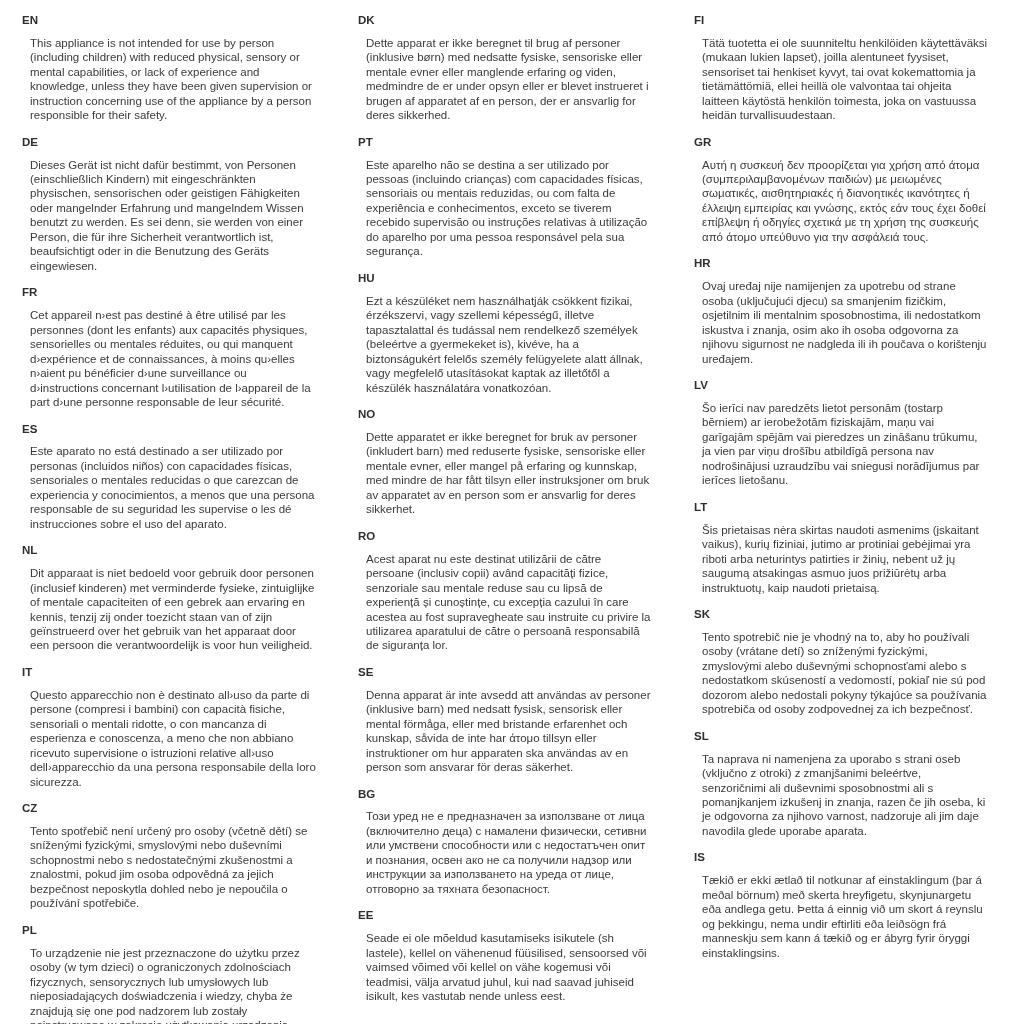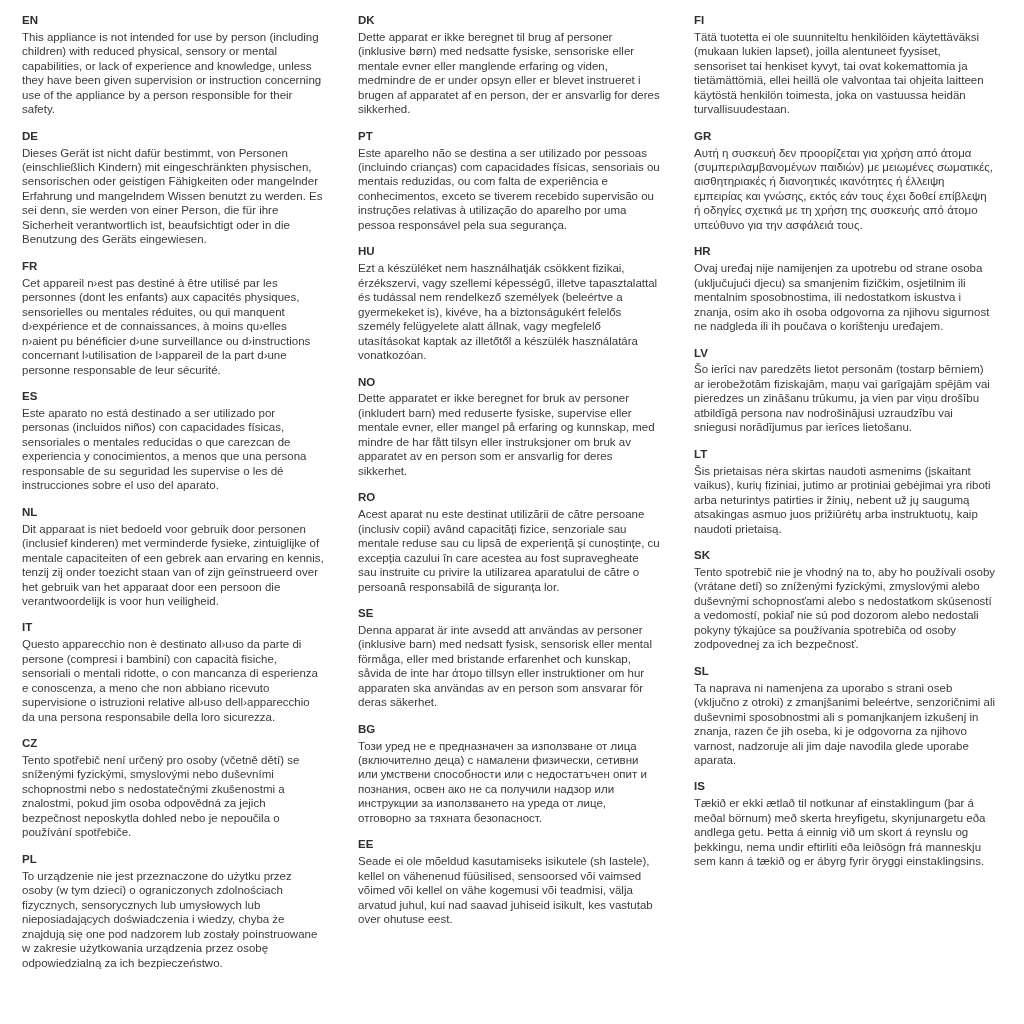--- a/index.html
+++ b/index.html
@@ -29,21 +29,21 @@
   .lang-code {
     font-size: 11.5px;
     font-weight: bold;
     color: #2e2e2e;
     margin: 0 0 2px 0;
     line-height: 1.2;
   }
   .lang-text {
     font-size: 11.5px;
     line-height: 1.26;
-    margin: 0;
+    margin: 8px;
     color: #3a3a3a;
   }
 </style>
 </head>
 <body>
 
 <div class="page">
   <div class="text-column">
       <section class="lang-section">
         <h2 class="lang-code">EN</h2>
@@ -86,37 +86,37 @@
       <section class="lang-section">
         <h2 class="lang-code">PT</h2>
         <p class="lang-text">Este aparelho não se destina a ser utilizado por pessoas (incluindo crianças) com capacidades físicas, sensoriais ou mentais reduzidas, ou com falta de experiência e conhecimentos, exceto se tiverem recebido supervisão ou instruções relativas à utilização do aparelho por uma pessoa responsável pela sua segurança.</p>
       </section>
       <section class="lang-section">
         <h2 class="lang-code">HU</h2>
         <p class="lang-text">Ezt a készüléket nem használhatják csökkent fizikai, érzékszervi, vagy szellemi képességű, illetve tapasztalattal és tudással nem rendelkező személyek (beleértve a gyermekeket is), kivéve, ha a biztonságukért felelős személy felügyelete alatt állnak, vagy megfelelő utasításokat kaptak az illetőtől a készülék használatára vonatkozóan.</p>
       </section>
       <section class="lang-section">
         <h2 class="lang-code">NO</h2>
-        <p class="lang-text">Dette apparatet er ikke beregnet for bruk av personer (inkludert barn) med reduserte fysiske, supervise eller mentale evner, eller mangel på erfaring og kunnskap, med mindre de har fått tilsyn eller instruksjoner om bruk av apparatet av en person som er ansvarlig for deres sikkerhet.</p>
+        <p class="lang-text">Dette apparatet er ikke beregnet for bruk av personer (inkludert barn) med reduserte fysiske, sensoriske eller mentale evner, eller mangel på erfaring og kunnskap, med mindre de har fått tilsyn eller instruksjoner om bruk av apparatet av en person som er ansvarlig for deres sikkerhet.</p>
       </section>
       <section class="lang-section">
         <h2 class="lang-code">RO</h2>
         <p class="lang-text">Acest aparat nu este destinat utilizării de către persoane (inclusiv copii) având capacități fizice, senzoriale sau mentale reduse sau cu lipsă de experiență și cunoștințe, cu excepția cazului în care acestea au fost supravegheate sau instruite cu privire la utilizarea aparatului de către o persoană responsabilă de siguranța lor.</p>
       </section>
       <section class="lang-section">
         <h2 class="lang-code">SE</h2>
         <p class="lang-text">Denna apparat är inte avsedd att användas av personer (inklusive barn) med nedsatt fysisk, sensorisk eller mental förmåga, eller med bristande erfarenhet och kunskap, såvida de inte har άτομο tillsyn eller instruktioner om hur apparaten ska användas av en person som ansvarar för deras säkerhet.</p>
       </section>
       <section class="lang-section">
         <h2 class="lang-code">BG</h2>
         <p class="lang-text">Този уред не е предназначен за използване от лица (включително деца) с намалени физически, сетивни или умствени способности или с недостатъчен опит и познания, освен ако не са получили надзор или инструкции за използването на уреда от лице, отговорно за тяхната безопасност.</p>
       </section>
       <section class="lang-section">
         <h2 class="lang-code">EE</h2>
-        <p class="lang-text">Seade ei ole mõeldud kasutamiseks isikutele (sh lastele), kellel on vähenenud füüsilised, sensoorsed või vaimsed võimed või kellel on vähe kogemusi või teadmisi, välja arvatud juhul, kui nad saavad juhiseid isikult, kes vastutab over ohutuse eest.</p>
+        <p class="lang-text">Seade ei ole mõeldud kasutamiseks isikutele (sh lastele), kellel on vähenenud füüsilised, sensoorsed või vaimsed võimed või kellel on vähe kogemusi või teadmisi, välja arvatud juhul, kui nad saavad juhiseid isikult, kes vastutab nende unless eest.</p>
       </section>
     </div>
   <div class="text-column">
       <section class="lang-section">
         <h2 class="lang-code">FI</h2>
         <p class="lang-text">Tätä tuotetta ei ole suunniteltu henkilöiden käytettäväksi (mukaan lukien lapset), joilla alentuneet fyysiset, sensoriset tai henkiset kyvyt, tai ovat kokemattomia ja tietämättömiä, ellei heillä ole valvontaa tai ohjeita laitteen käytöstä henkilön toimesta, joka on vastuussa heidän turvallisuudestaan.</p>
       </section>
       <section class="lang-section">
         <h2 class="lang-code">GR</h2>
         <p class="lang-text">Αυτή η συσκευή δεν προορίζεται για χρήση από άτομα (συμπεριλαμβανομένων παιδιών) με μειωμένες σωματικές, αισθητηριακές ή διανοητικές ικανότητες ή έλλειψη εμπειρίας και γνώσης, εκτός εάν τους έχει δοθεί επίβλεψη ή οδηγίες σχετικά με τη χρήση της συσκευής από άτομο υπεύθυνο για την ασφάλειά τους.</p>

